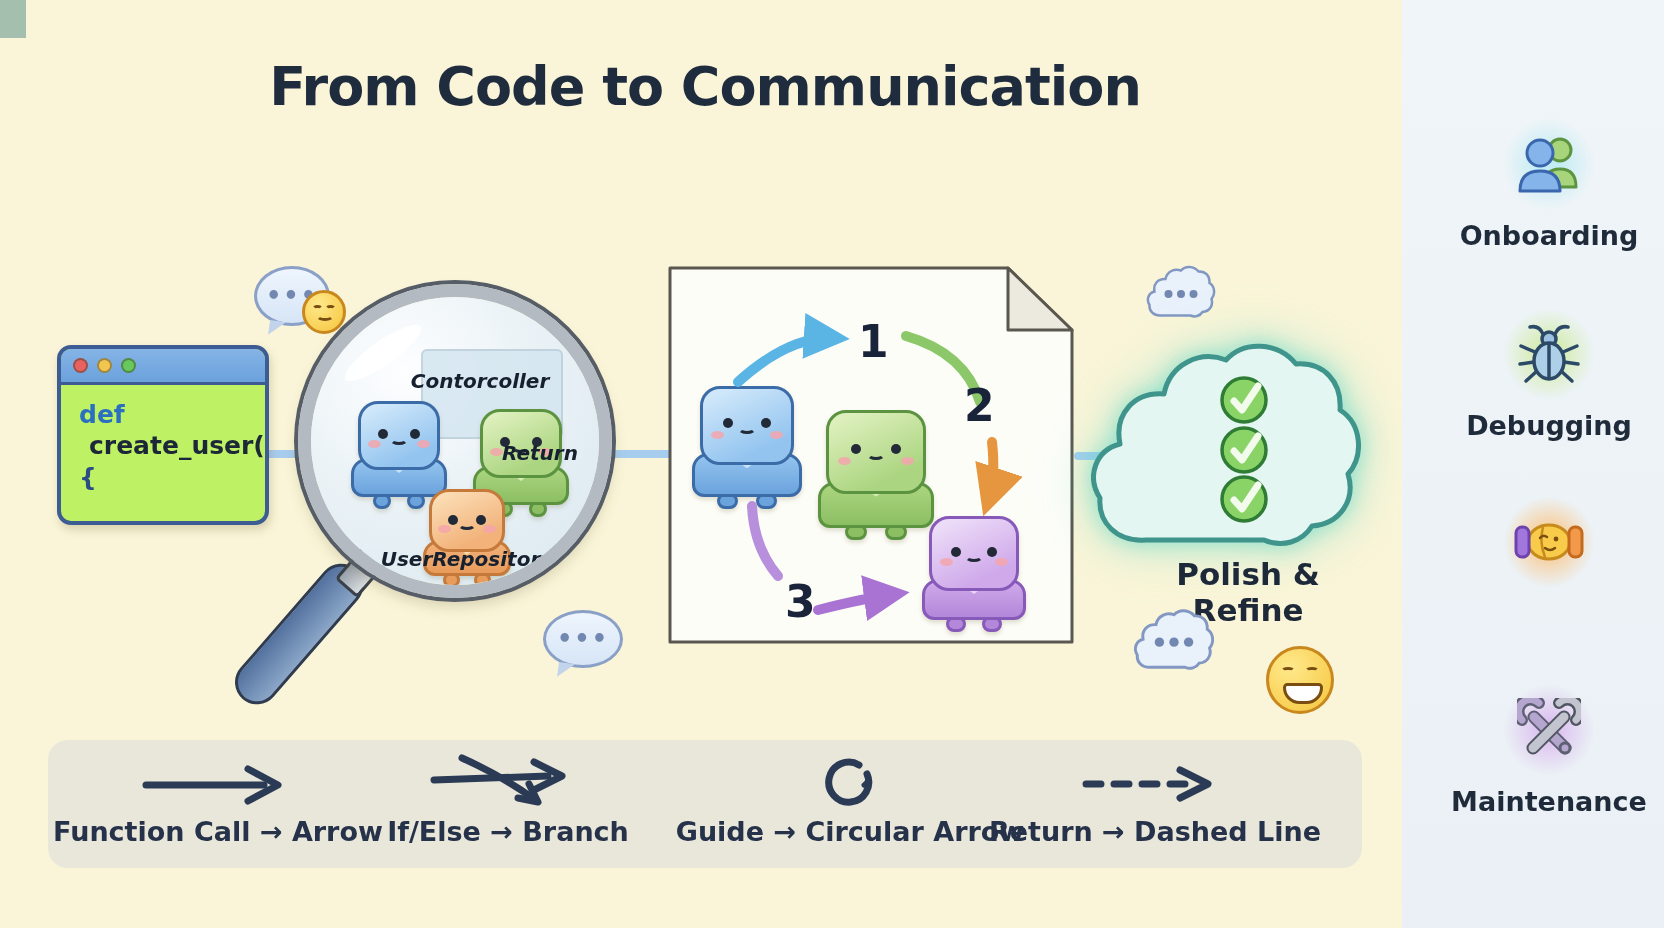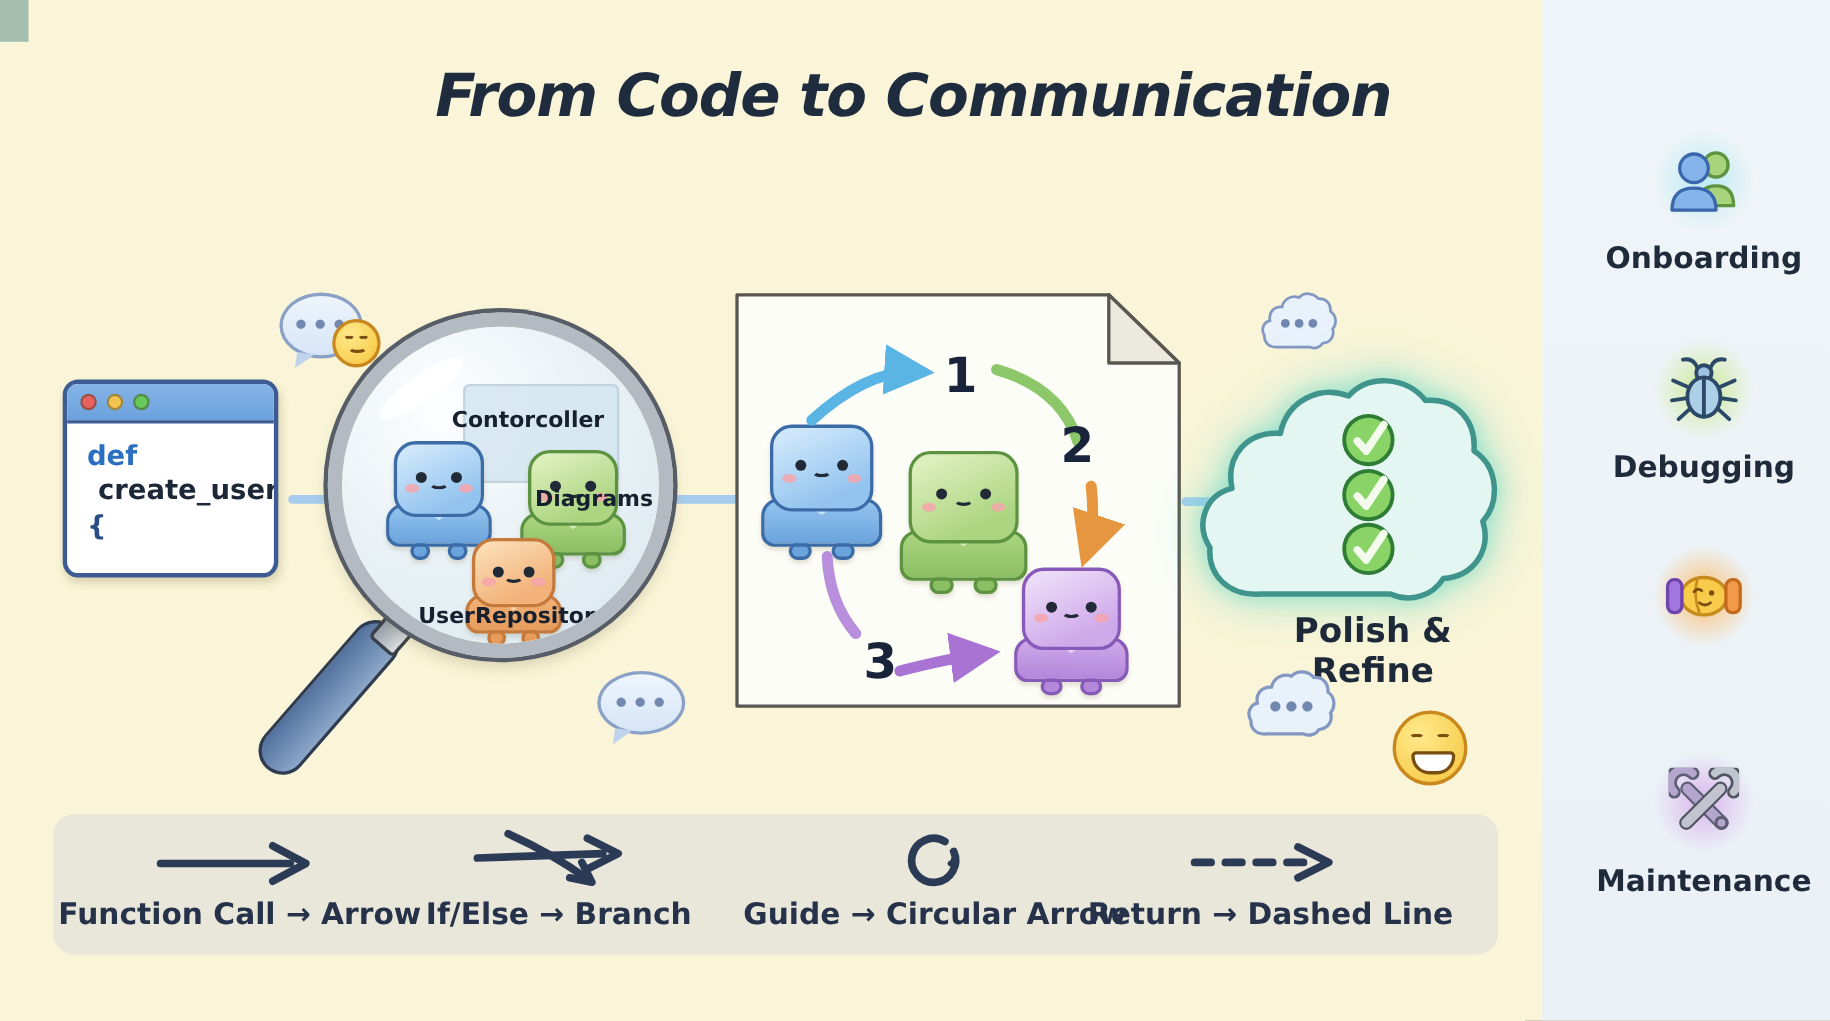--- a/index.html
+++ b/index.html
@@ -6,47 +6,47 @@
   *{box-sizing:border-box;}
   #stage{
     position:relative;width:1664px;height:928px;overflow:hidden;
     background:#faf5d8;
     font-family:"DejaVu Sans","Liberation Sans",sans-serif;
   }
   
   .corner-chip{position:absolute;left:0;top:0;width:26px;height:38px;background:#a4bfae;}
   
   .title{
-    position:absolute;left:145px;top:56px;width:1120px;text-align:right;
-    font-size:54px;font-weight:800;color:#1f2c3e;line-height:1.16;letter-spacing:-1px;font-style:italic;
+    position:absolute;left:145px;top:56px;width:1120px;text-align:center;
+    font-size:54px;font-weight:800;color:#1f2c3e;line-height:1.16;letter-spacing:-1px;
   }
   
   .conn{position:absolute;height:8px;border-radius:4px;background:#a7cdee;}
   
   .code-win{
-    position:absolute;left:57px;top:345px;width:196px;height:180px;
-    border:4px solid #3d5c94;border-radius:14px;background:#ffffff;
+    position:absolute;left:57px;top:345px;width:212px;height:180px;
+    border:4px solid #3d5c94;border-radius:14px;background:#bef264;
     box-shadow:2px 5px 8px rgba(120,110,60,.25);overflow:hidden;
   }
   .code-head{height:36px;background:linear-gradient(180deg,#85b4e6,#6ba1dc);border-bottom:3px solid #3d5c94;display:flex;align-items:center;gap:9px;padding-left:12px;}
   .dot{width:15px;height:15px;border-radius:50%;border:2px solid rgba(60,60,40,.45);}
   .dot.r{background:#e8625f}.dot.y{background:#f2c550}.dot.g{background:#67c95c}
   .code-body{padding:14px 0 0 18px;font-weight:bold;color:#1c2838;font-size:25px;line-height:1.25;}
   .kw{color:#2a6fc0;}
   .fn{margin-left:10px;}
   .br{color:#2b4d86;}
   
   .handle{position:absolute;left:213px;top:612px;width:172px;height:44px;border-radius:22px;
     background:linear-gradient(180deg,#8aa6c8,#53719e);border:3px solid #2e3b50;transform:rotate(131deg);}
   .ferrule{position:absolute;left:338px;top:556px;width:46px;height:30px;border-radius:5px;
     background:linear-gradient(180deg,#d9dde1,#99a1ab);border:3px solid #3a4148;transform:rotate(131deg);}
   .lens{position:absolute;left:298px;top:284px;width:314px;height:314px;border-radius:50%;
     border:13px solid #b3bac2;box-shadow:0 0 0 4px #565d66,0 8px 14px rgba(110,100,60,.25);}
   .lens-in{position:absolute;inset:0;border-radius:50%;overflow:hidden;
-    background:radial-gradient(circle at 32% 26%,#fdfeff 0%,#eaf2f6 45%,#d9e8f0 100%);}
+    background:radial-gradient(circle at 32% 26%,#fdfeff 0%,#eaf2f6 45%,#d9e8f0 100%);font-style:italic;}
   .lens-streak{position:absolute;left:26px;top:44px;width:92px;height:24px;border-radius:50%;
     background:rgba(255,255,255,.9);transform:rotate(-35deg);}
   .lens-panel{position:absolute;left:110px;top:52px;width:142px;height:90px;background:#d4e5f0;
     border:2px solid #b9cdd9;border-radius:6px;opacity:.85;}
   .lens-label{position:absolute;text-align:center;font-weight:bold;color:#16202e;font-size:20px;z-index:5;}
   
   .char{position:absolute;width:var(--w);filter:drop-shadow(0 3px 2px rgba(120,115,70,.22));}
   .face{position:relative;margin:0 auto;width:calc(var(--w)*.86);height:calc(var(--w)*.72);
     border:3px solid var(--ol);border-radius:20px;
     background:linear-gradient(155deg,var(--hi) 10%,var(--mid) 78%);z-index:2;}
@@ -190,21 +190,21 @@
         <div class="torso">
             <span class="collar"></span>
           </div>
         <div class="legs">
             <span></span>
             <span></span>
           </div>
       </div>
 
       <div class="lens-label" style="left:89px;top:72px;width:160px;">Contorcoller</div>
-      <div class="lens-label" style="left:159px;top:144px;width:140px;">Diagrams</div>
+      <div class="lens-label" style="left:159px;top:144px;width:140px;">Return</div>
       <div class="lens-label" style="left:53px;top:250px;width:206px;">UserRepository</div>
     </div>
   </div>
 
   <div class="bubble" style="left:543px;top:610px;width:80px;height:58px;">
     <span>•••</span>
   </div>
 
   <svg style="position:absolute;left:656px;top:254px;" width="430" height="400">
     <path d="M 14 14 H 352 L 416 76 V 388 H 14 Z" fill="#fdfdf8" stroke="#59574f" stroke-width="3" stroke-linejoin="round"></path>

